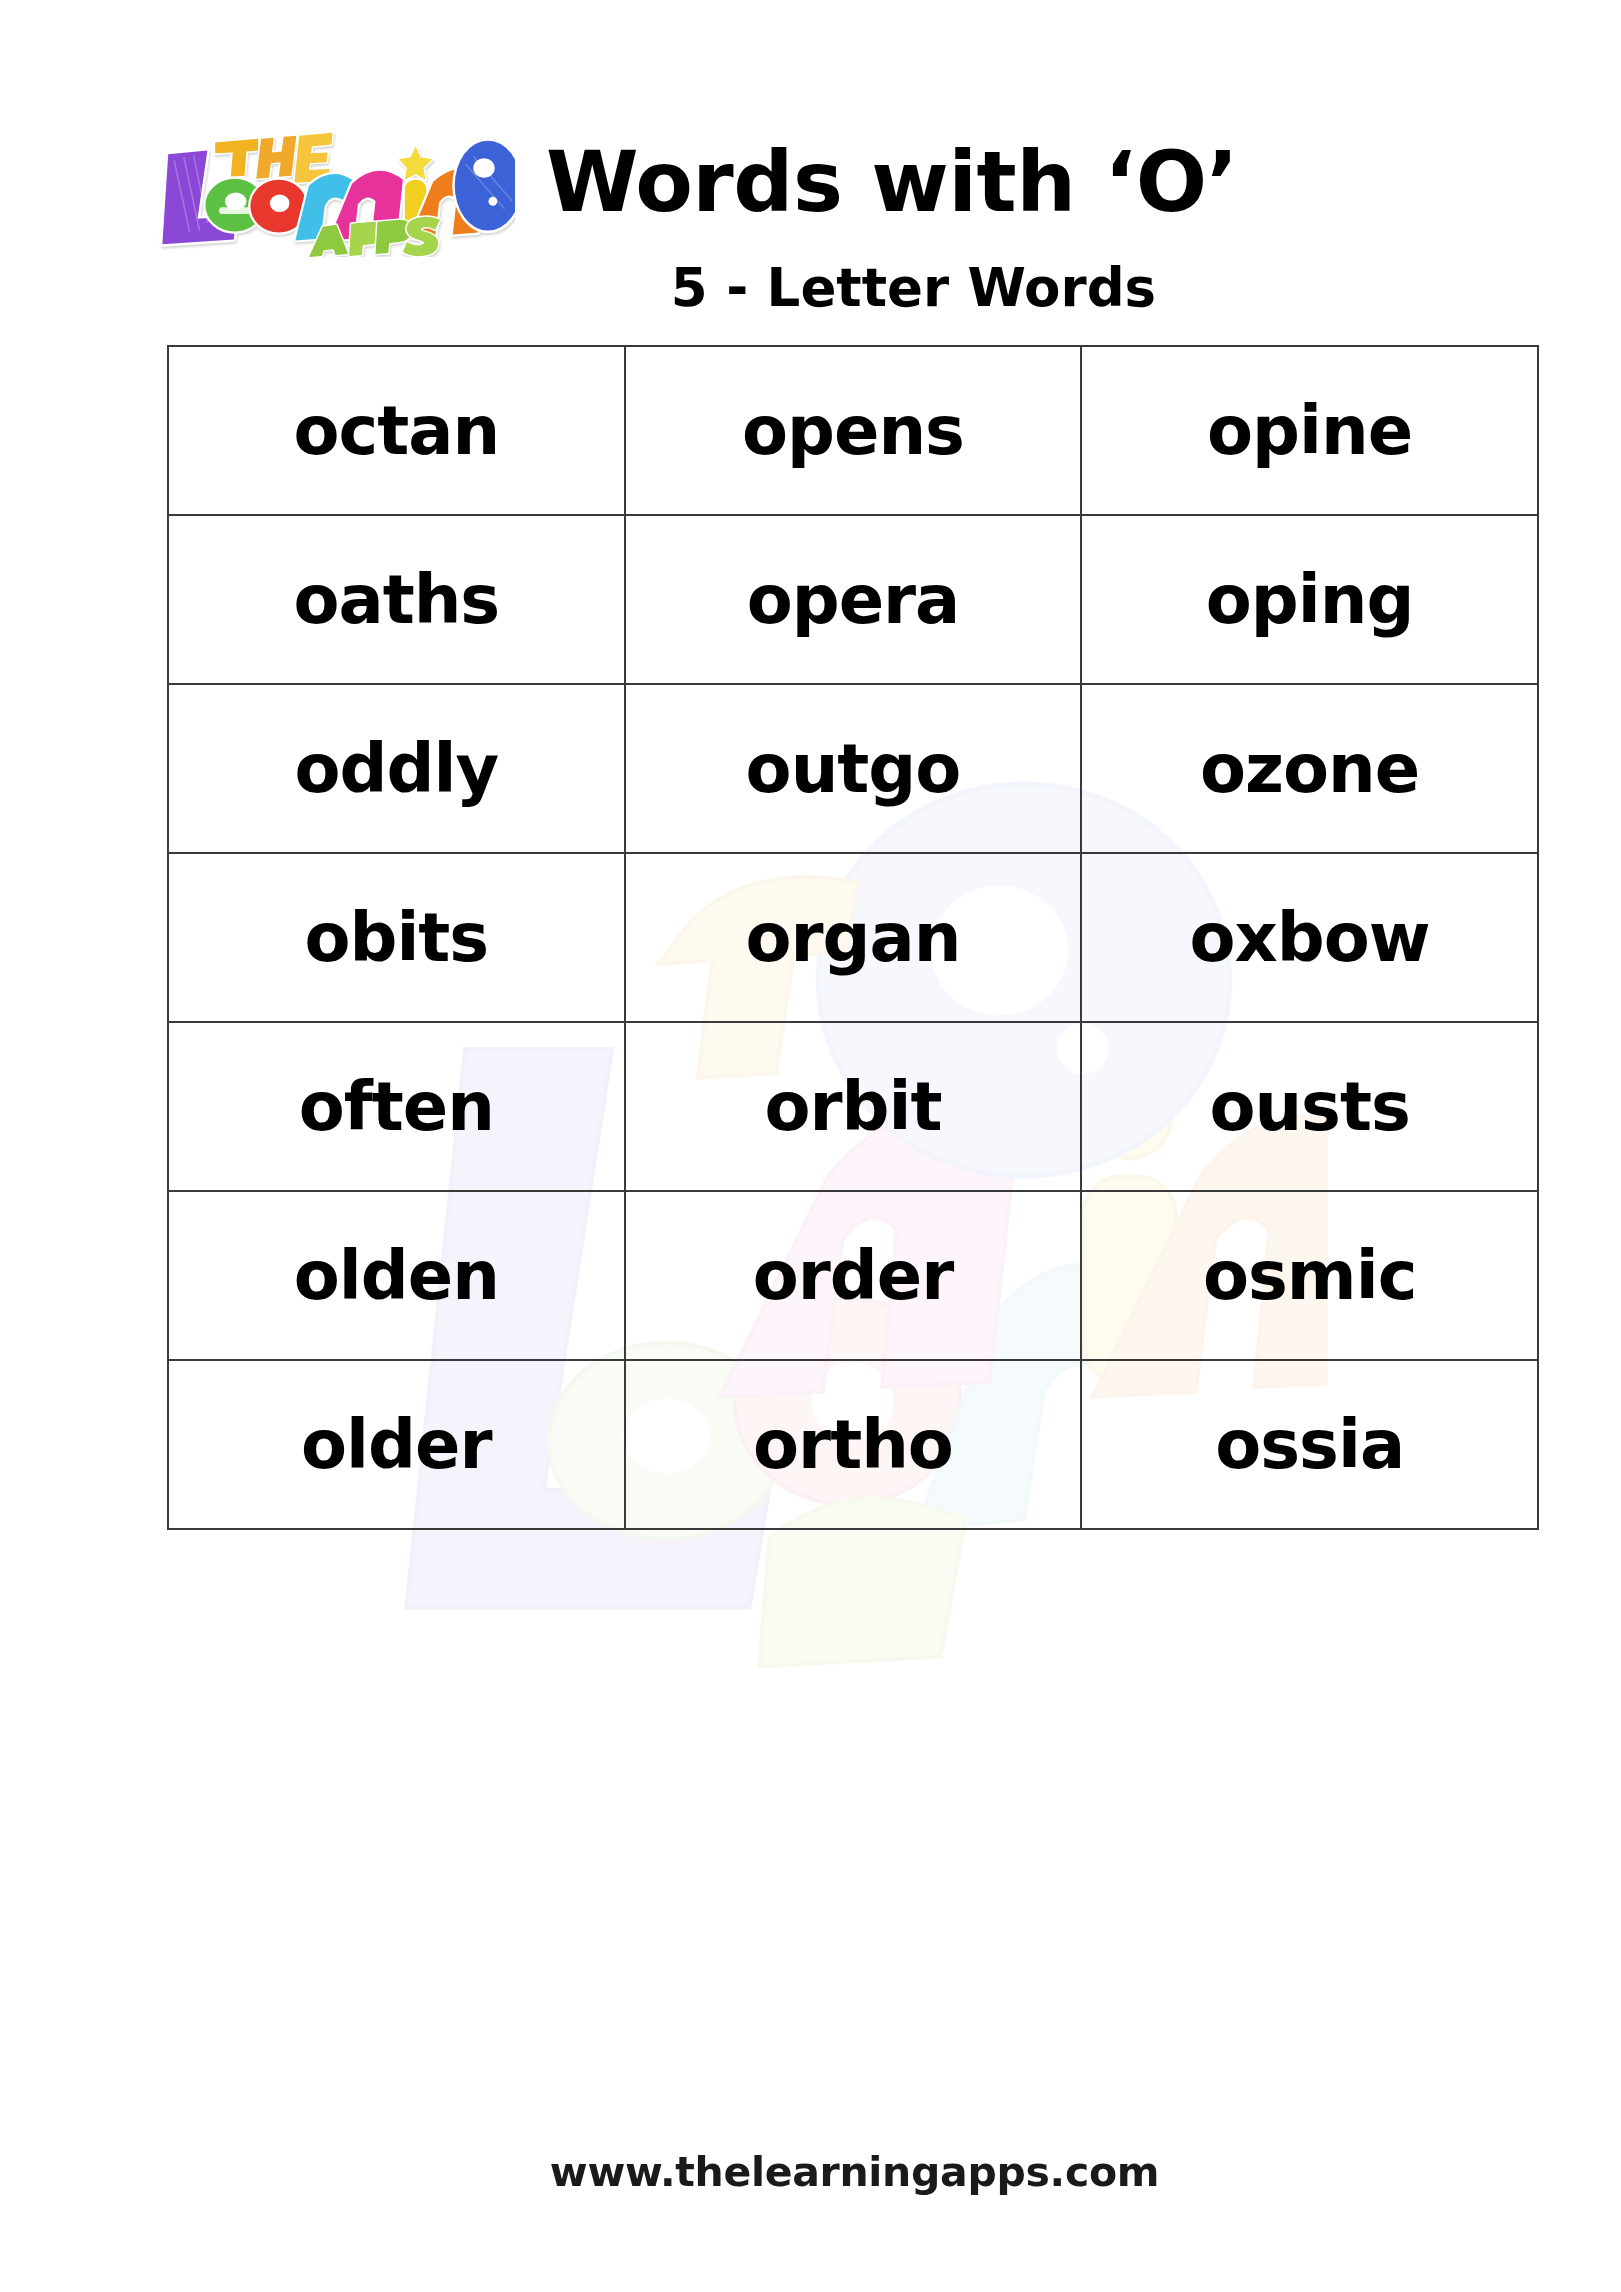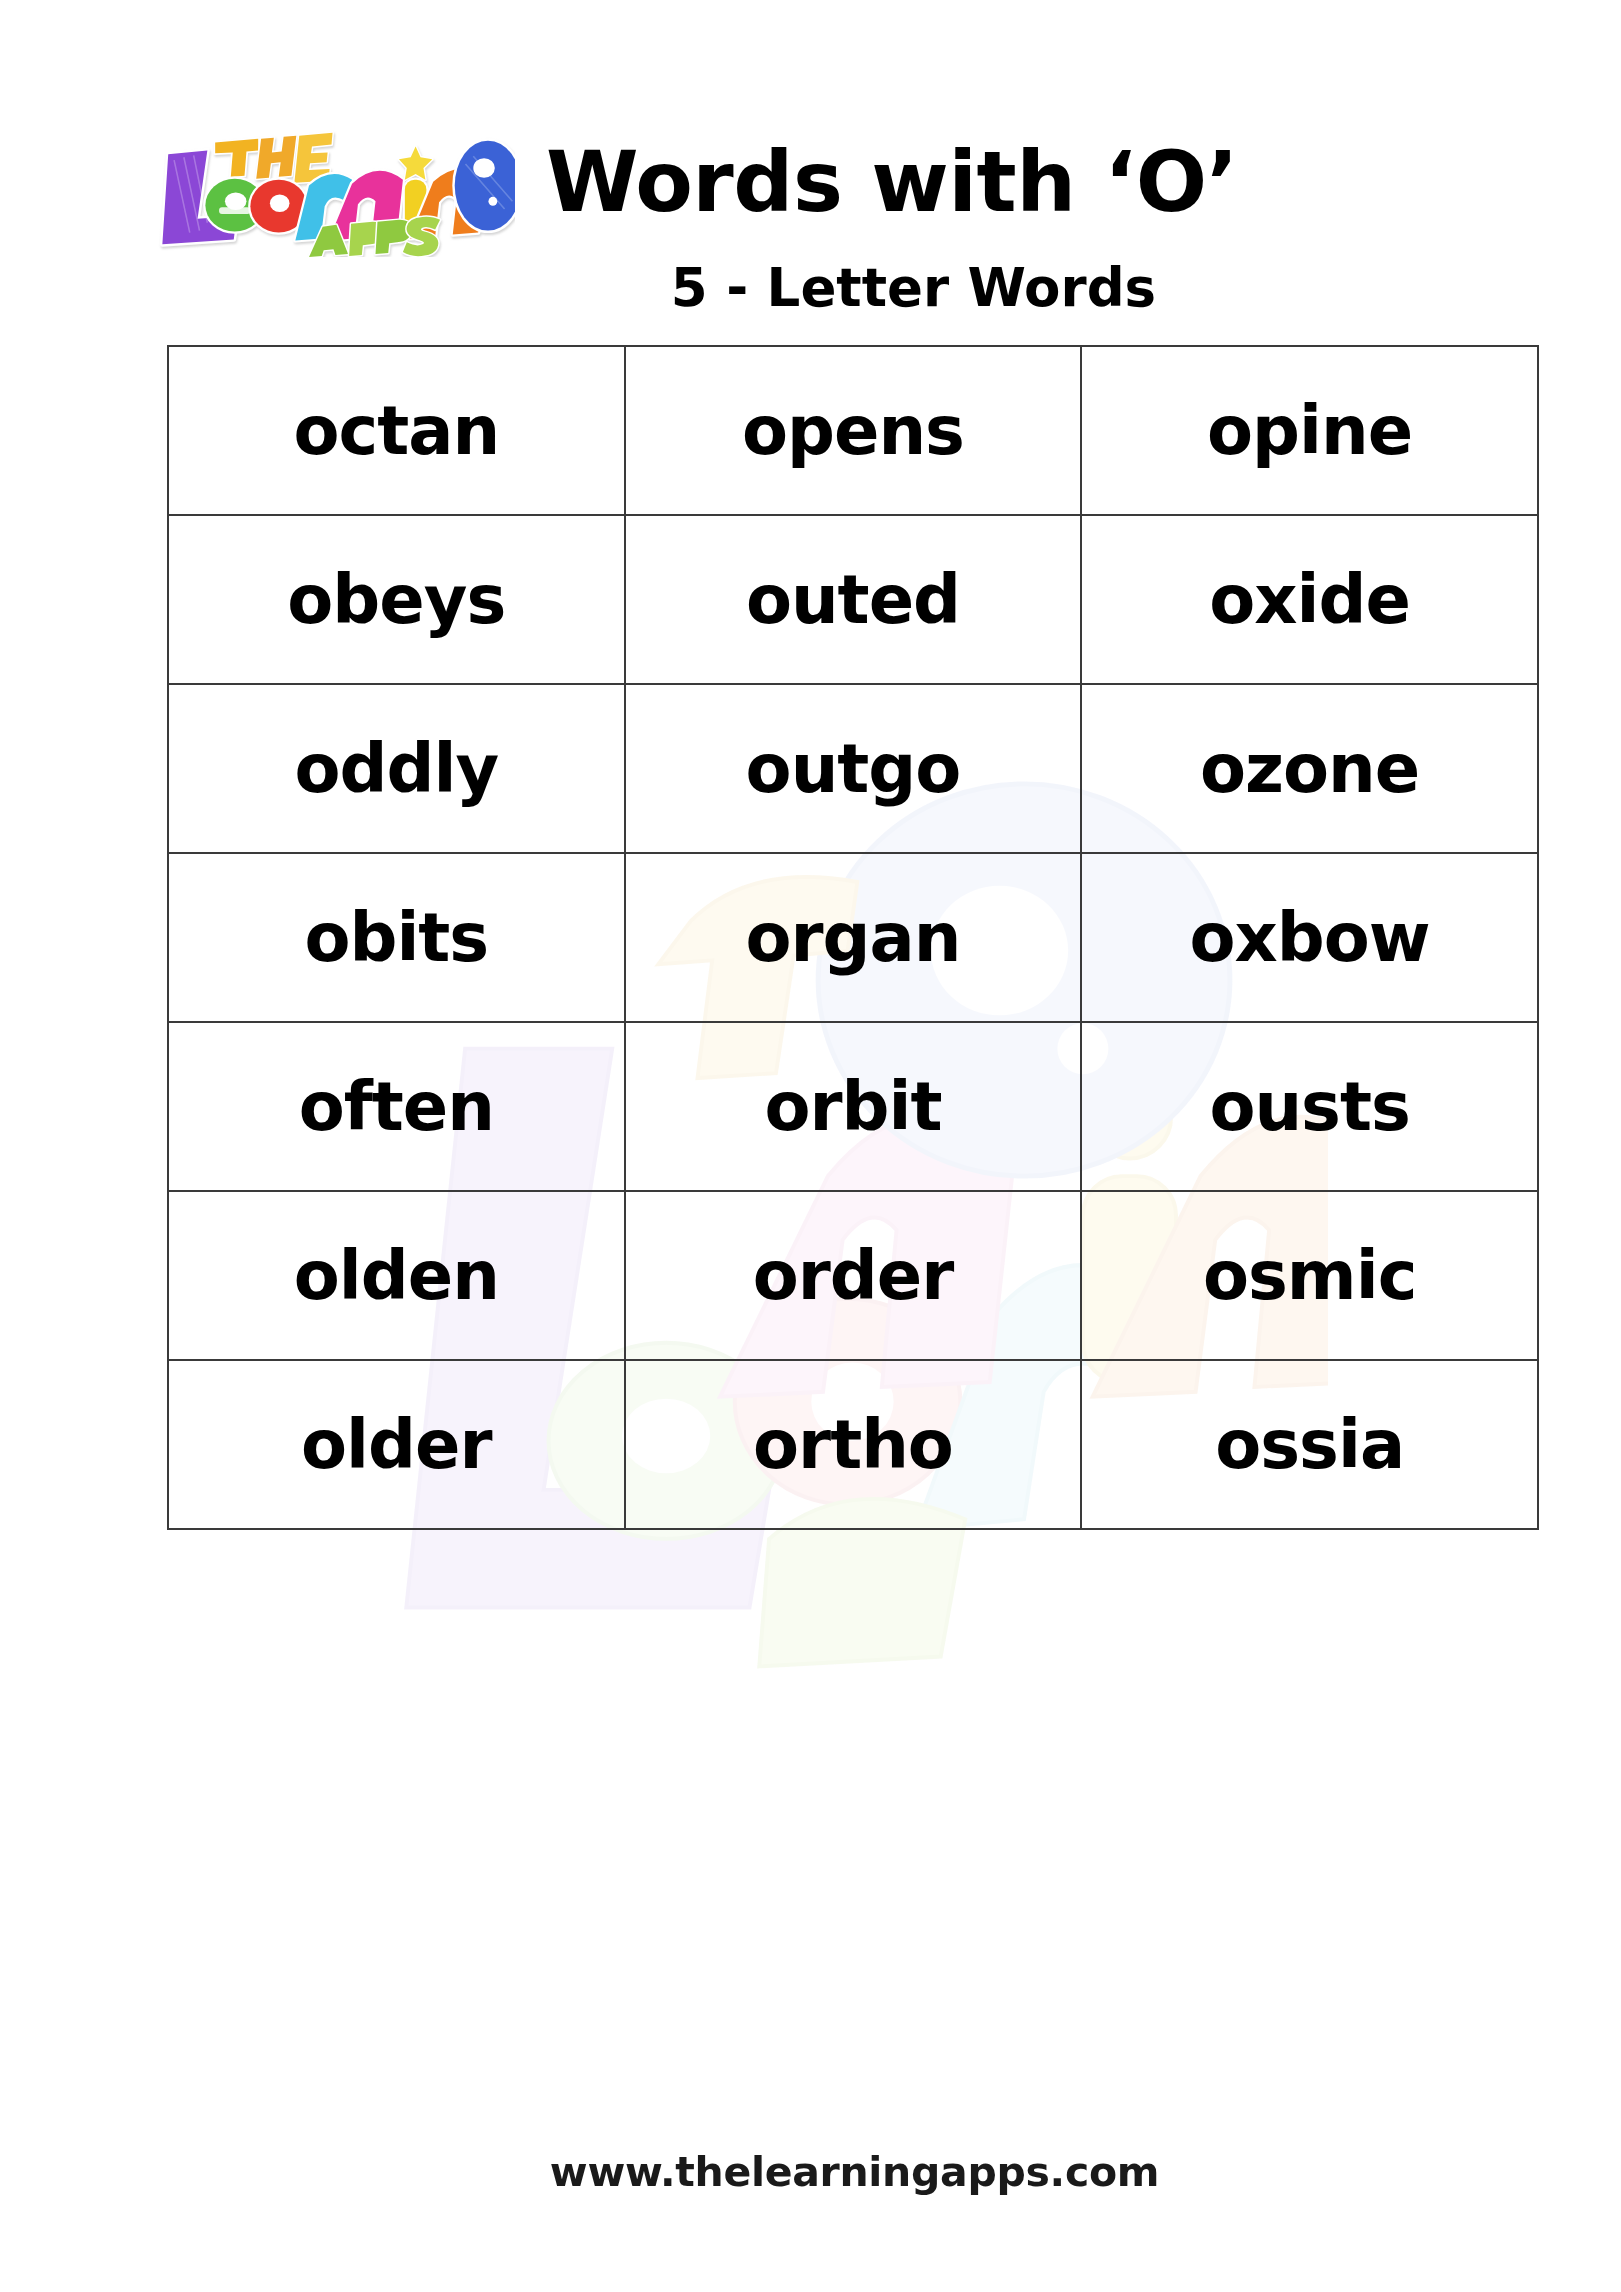--- a/index.html
+++ b/index.html
@@ -246,23 +246,23 @@
   </div>
 
   <table class="word-table">
     <tbody>
         <tr>
           <td>octan</td>
           <td>opens</td>
           <td>opine</td>
         </tr>
         <tr>
-          <td>obeys</td>
-          <td>outed</td>
-          <td>oxide</td>
+          <td>oaths</td>
+          <td>opera</td>
+          <td>oping</td>
         </tr>
         <tr>
           <td>oddly</td>
           <td>outgo</td>
           <td>ozone</td>
         </tr>
         <tr>
           <td>obits</td>
           <td>organ</td>
           <td>oxbow</td>

